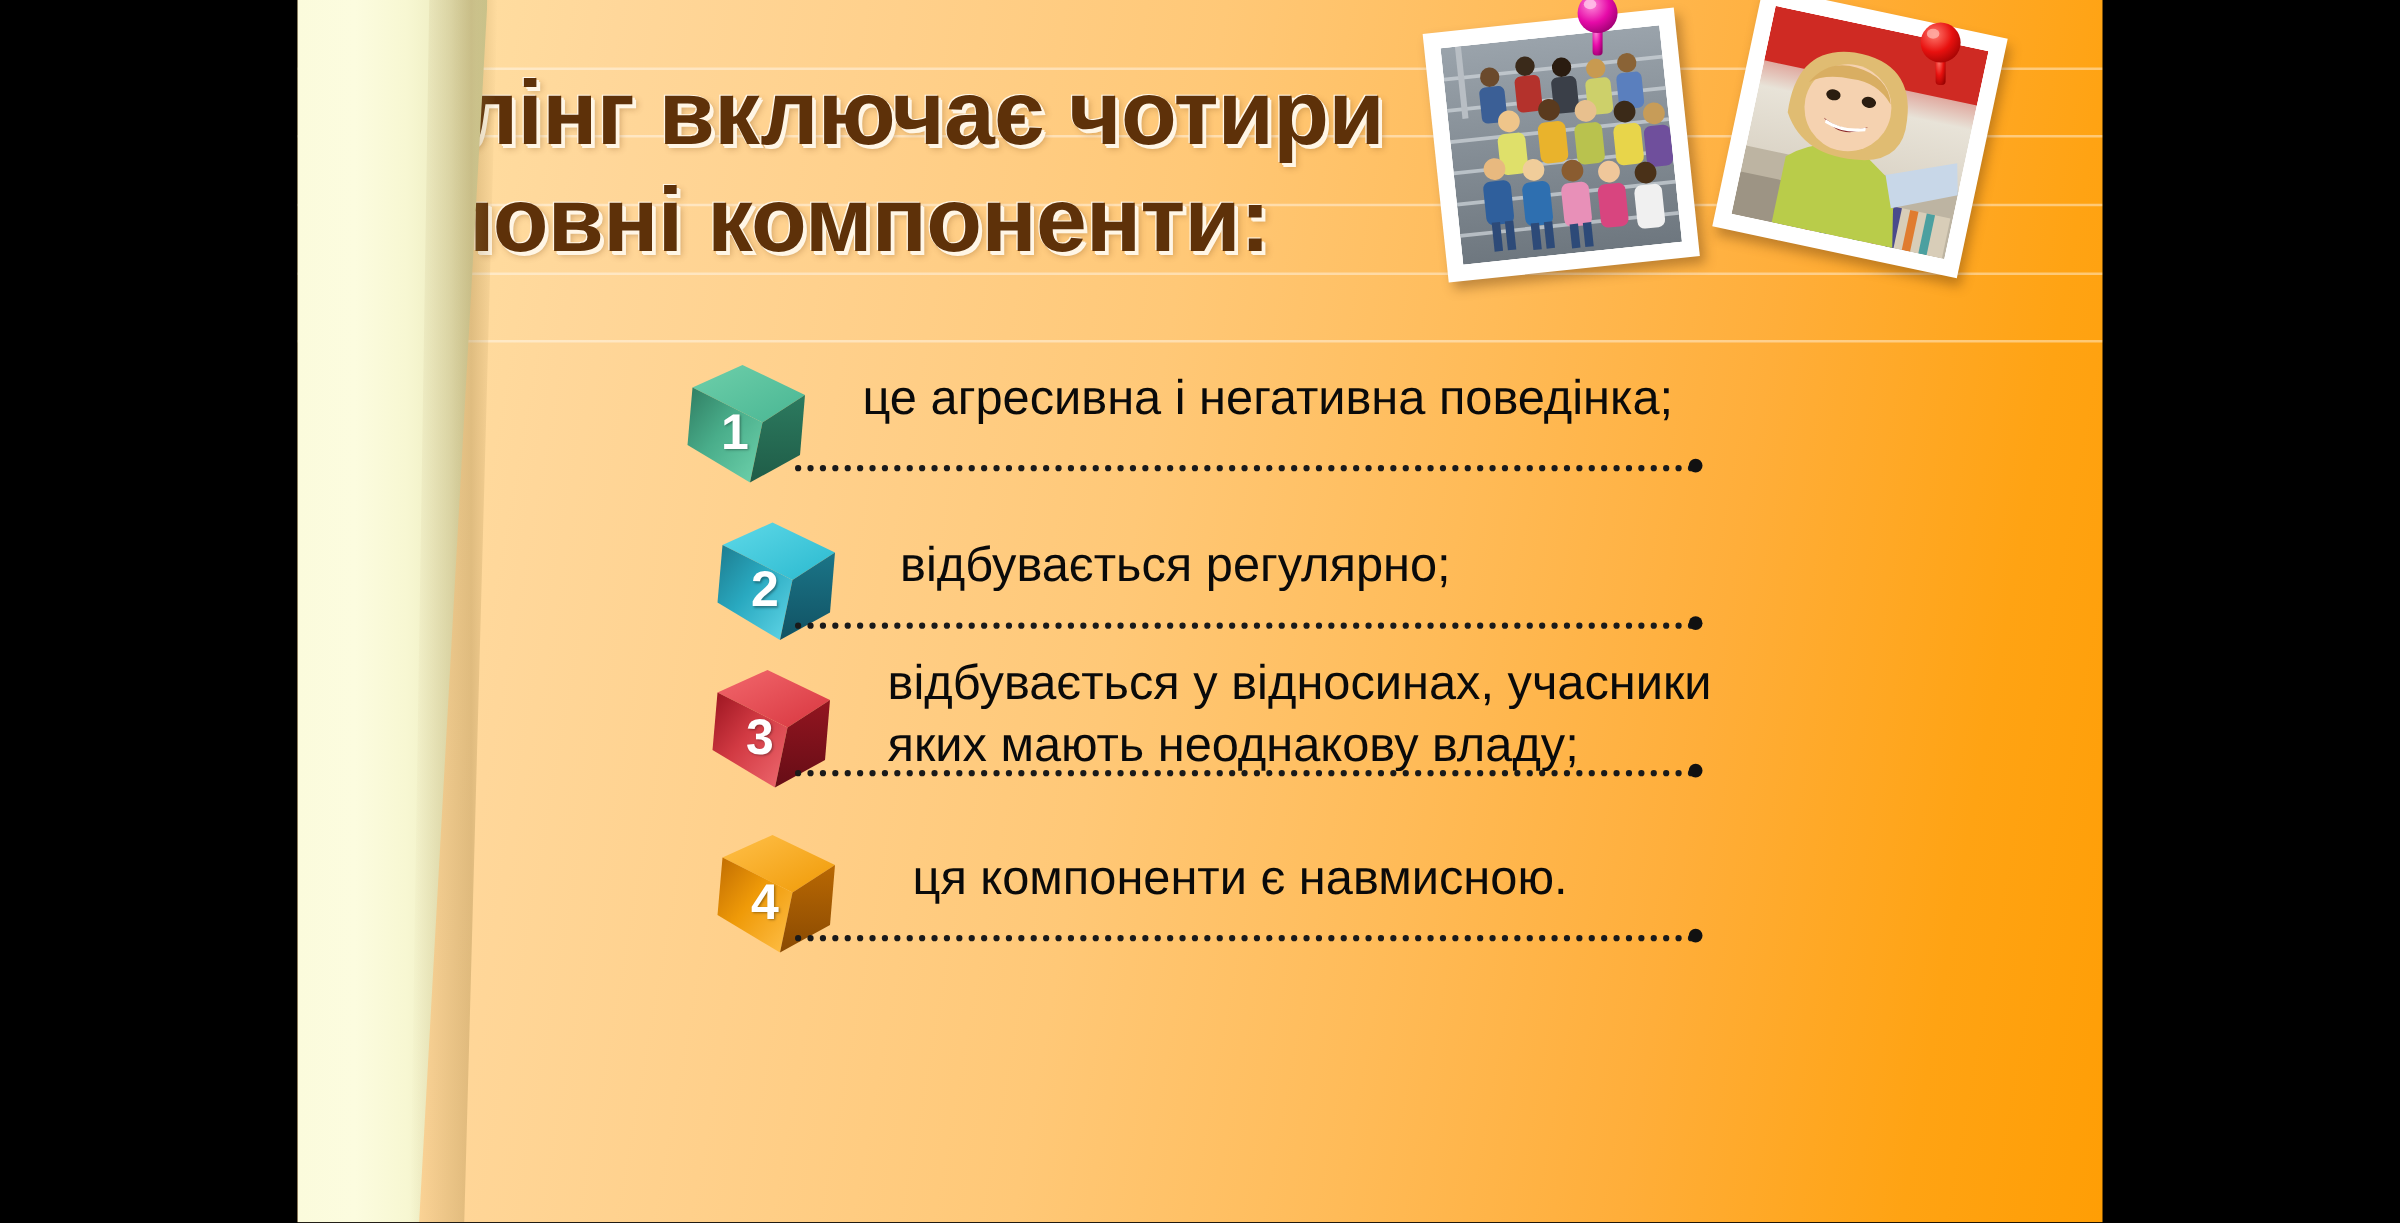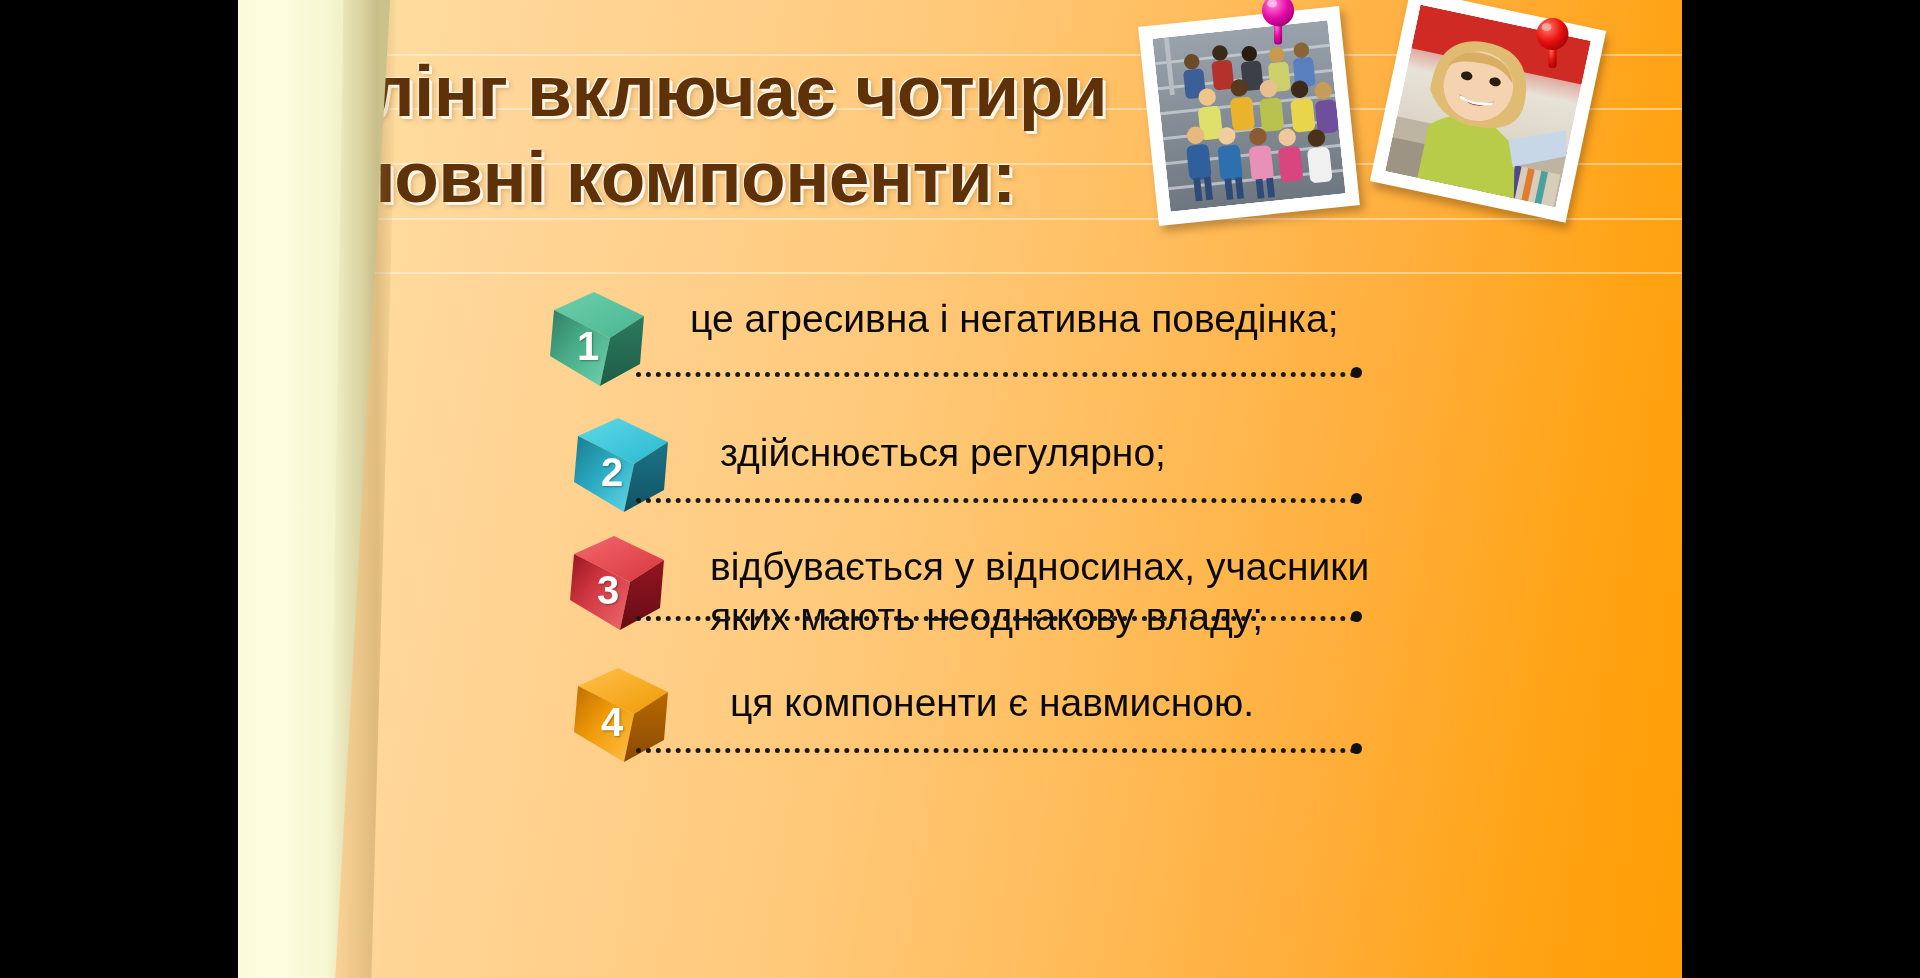--- a/index.html
+++ b/index.html
@@ -229,21 +229,21 @@
               <stop offset="0%" stop-color="#1b7588"></stop>
                 <stop offset="100%" stop-color="#115263"></stop>
             </linearGradient>
           </defs>
           <polygon points="6,22 46,4 96,28 62,50" fill="url(#g2top)"></polygon>
           <polygon points="6,22 62,50 52,98 2,68" fill="url(#g2front)"></polygon>
           <polygon points="62,50 96,28 92,76 52,98" fill="url(#g2side)"></polygon>
         </svg>
         <div class="cube-num">2</div>
       </div>
-      <div class="row-text" style="left:482px; top:14px;">здійснюється регулярно;</div>
+      <div class="row-text" style="left:482px; top:14px;">відбувається регулярно;</div>
       <div class="leader" style="left:398px; top:84px; width:720px;"></div>
       <div class="leader-dot" style="left:1113px; top:79px;"></div>
     </div>
 
     <div class="row" style="top:532px;">
       <div class="cube" style="left:330px; top:0px;">
         <svg viewBox="0 0 104 104" xmlns="http://www.w3.org/2000/svg">
           <defs>
             <linearGradient id="g3top" x1="0" y1="0" x2="1" y2="1">
               <stop offset="0%" stop-color="#f2686d"></stop>
@@ -258,21 +258,21 @@
               <stop offset="0%" stop-color="#931520"></stop>
                 <stop offset="100%" stop-color="#660d16"></stop>
             </linearGradient>
           </defs>
           <polygon points="6,22 46,4 96,28 62,50" fill="url(#g3top)"></polygon>
           <polygon points="6,22 62,50 52,98 2,68" fill="url(#g3front)"></polygon>
           <polygon points="62,50 96,28 92,76 52,98" fill="url(#g3side)"></polygon>
         </svg>
         <div class="cube-num">3</div>
       </div>
-      <div class="row-text" style="left:472px; top:-10px;margin-top:20px;">відбувається у відносинах, учасники
+      <div class="row-text" style="left:472px; top:-10px;">відбувається у відносинах, учасники
 яких мають неоднакову владу;</div>
       <div class="leader" style="left:398px; top:84px; width:720px;"></div>
       <div class="leader-dot" style="left:1113px; top:79px;"></div>
     </div>
 
     <div class="row" style="top:664px;">
       <div class="cube" style="left:334px; top:0px;">
         <svg viewBox="0 0 104 104" xmlns="http://www.w3.org/2000/svg">
           <defs>
             <linearGradient id="g4top" x1="0" y1="0" x2="1" y2="1">

